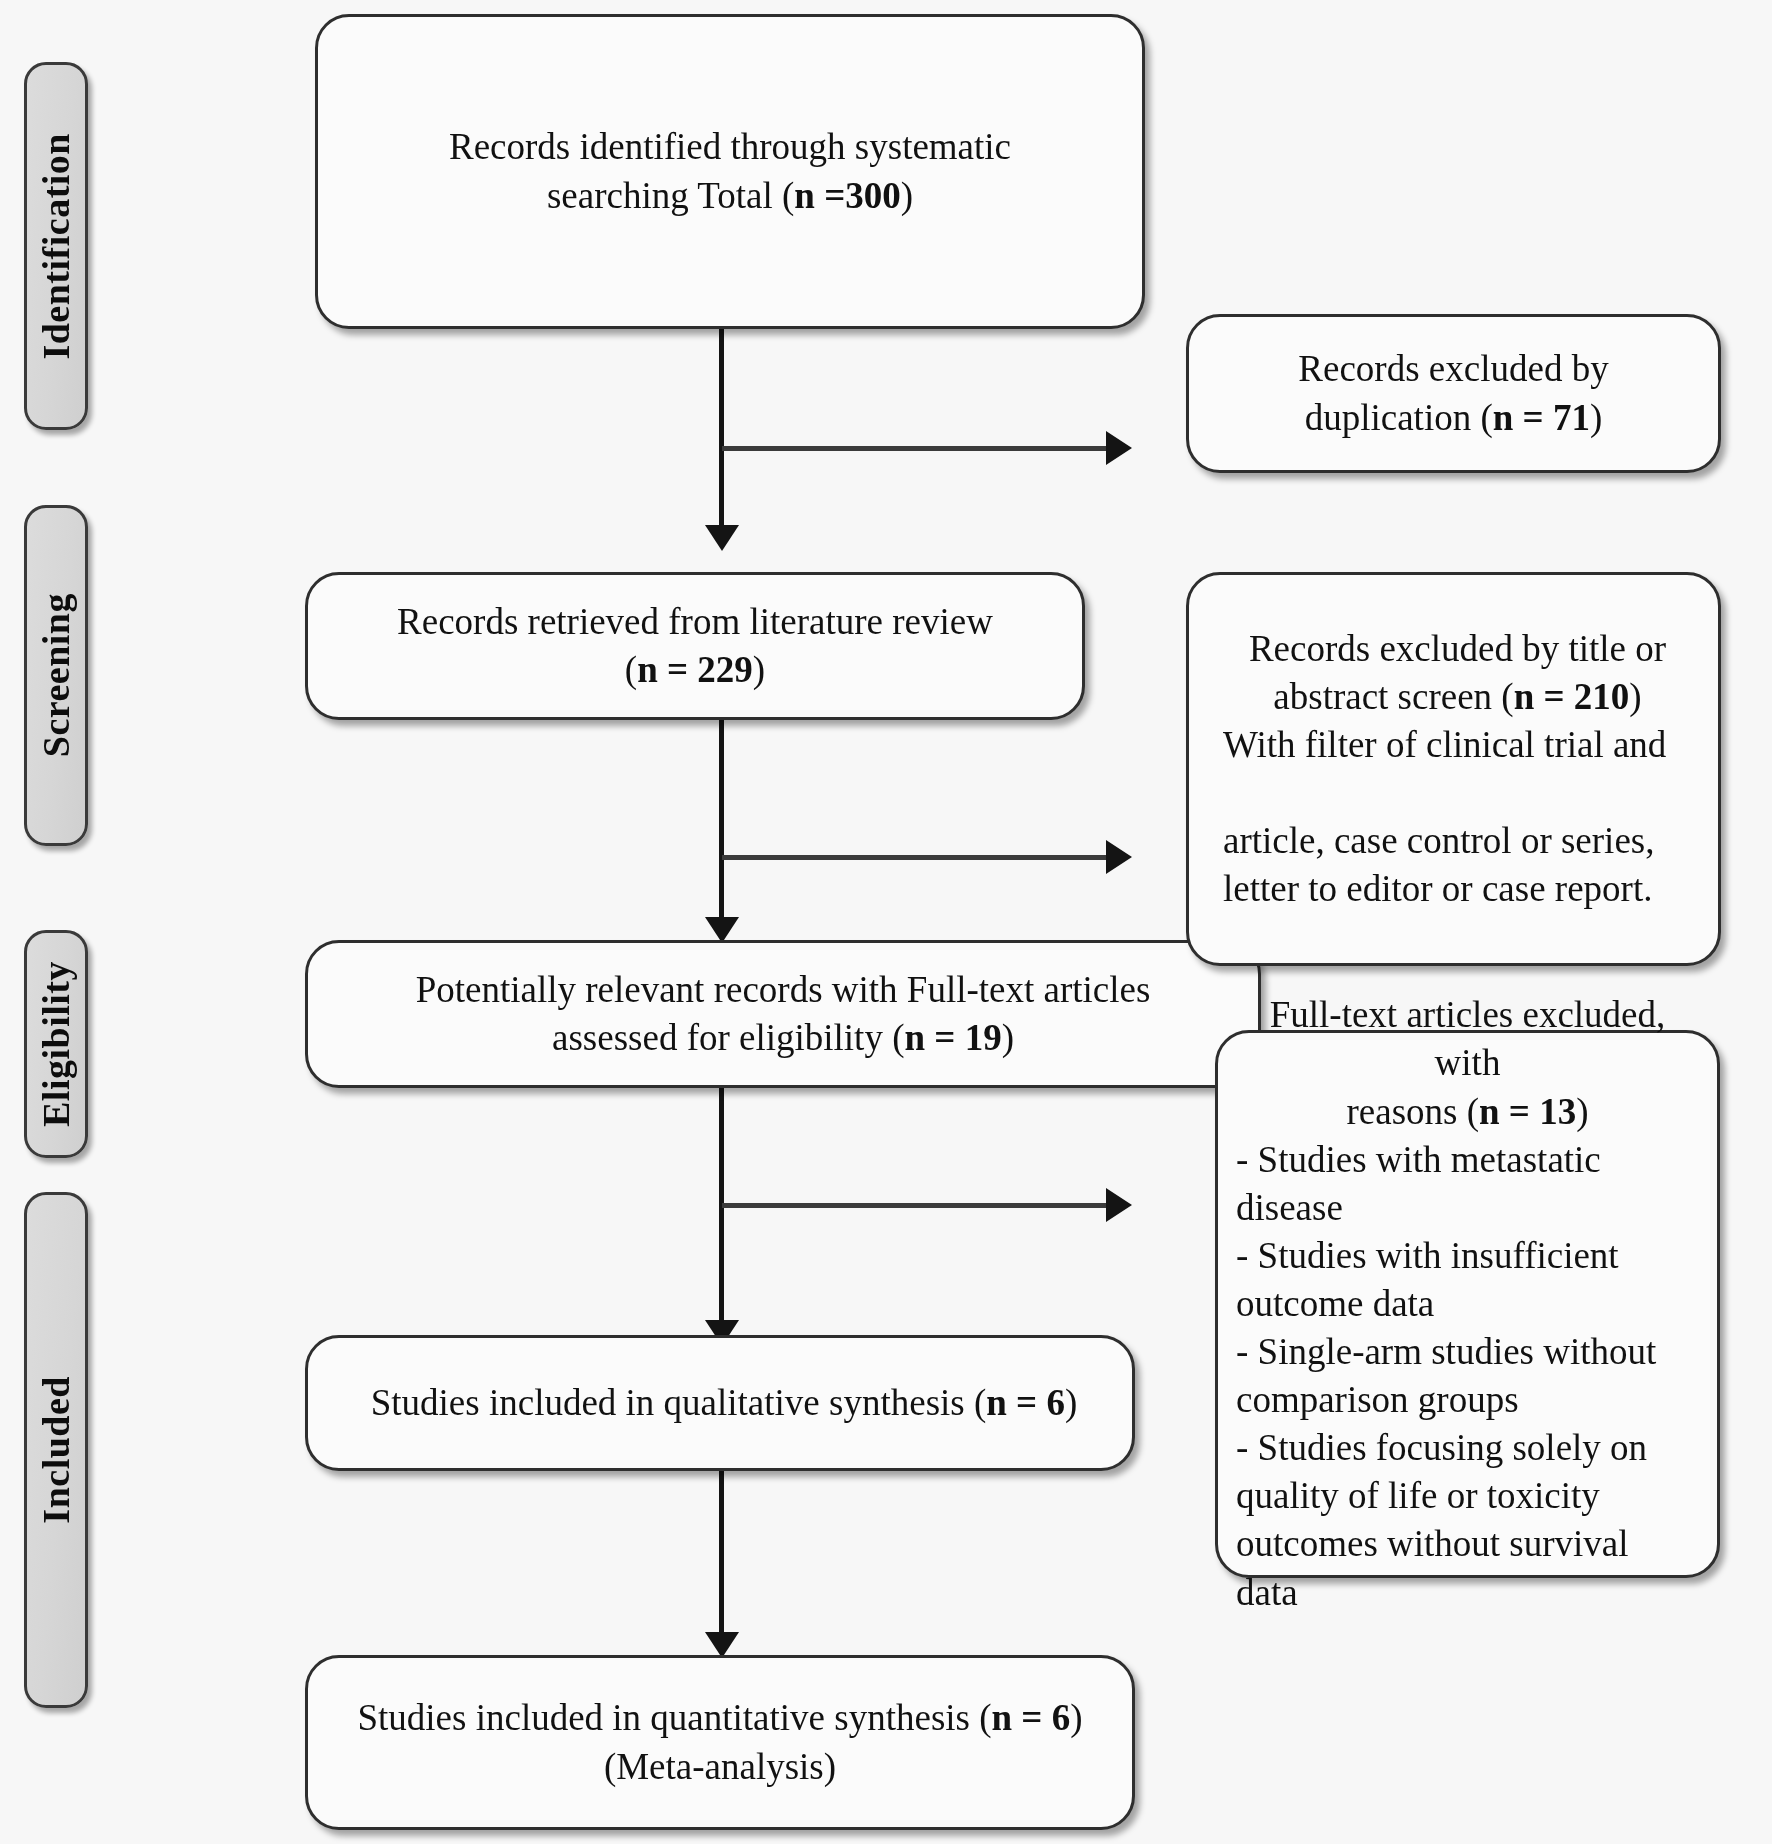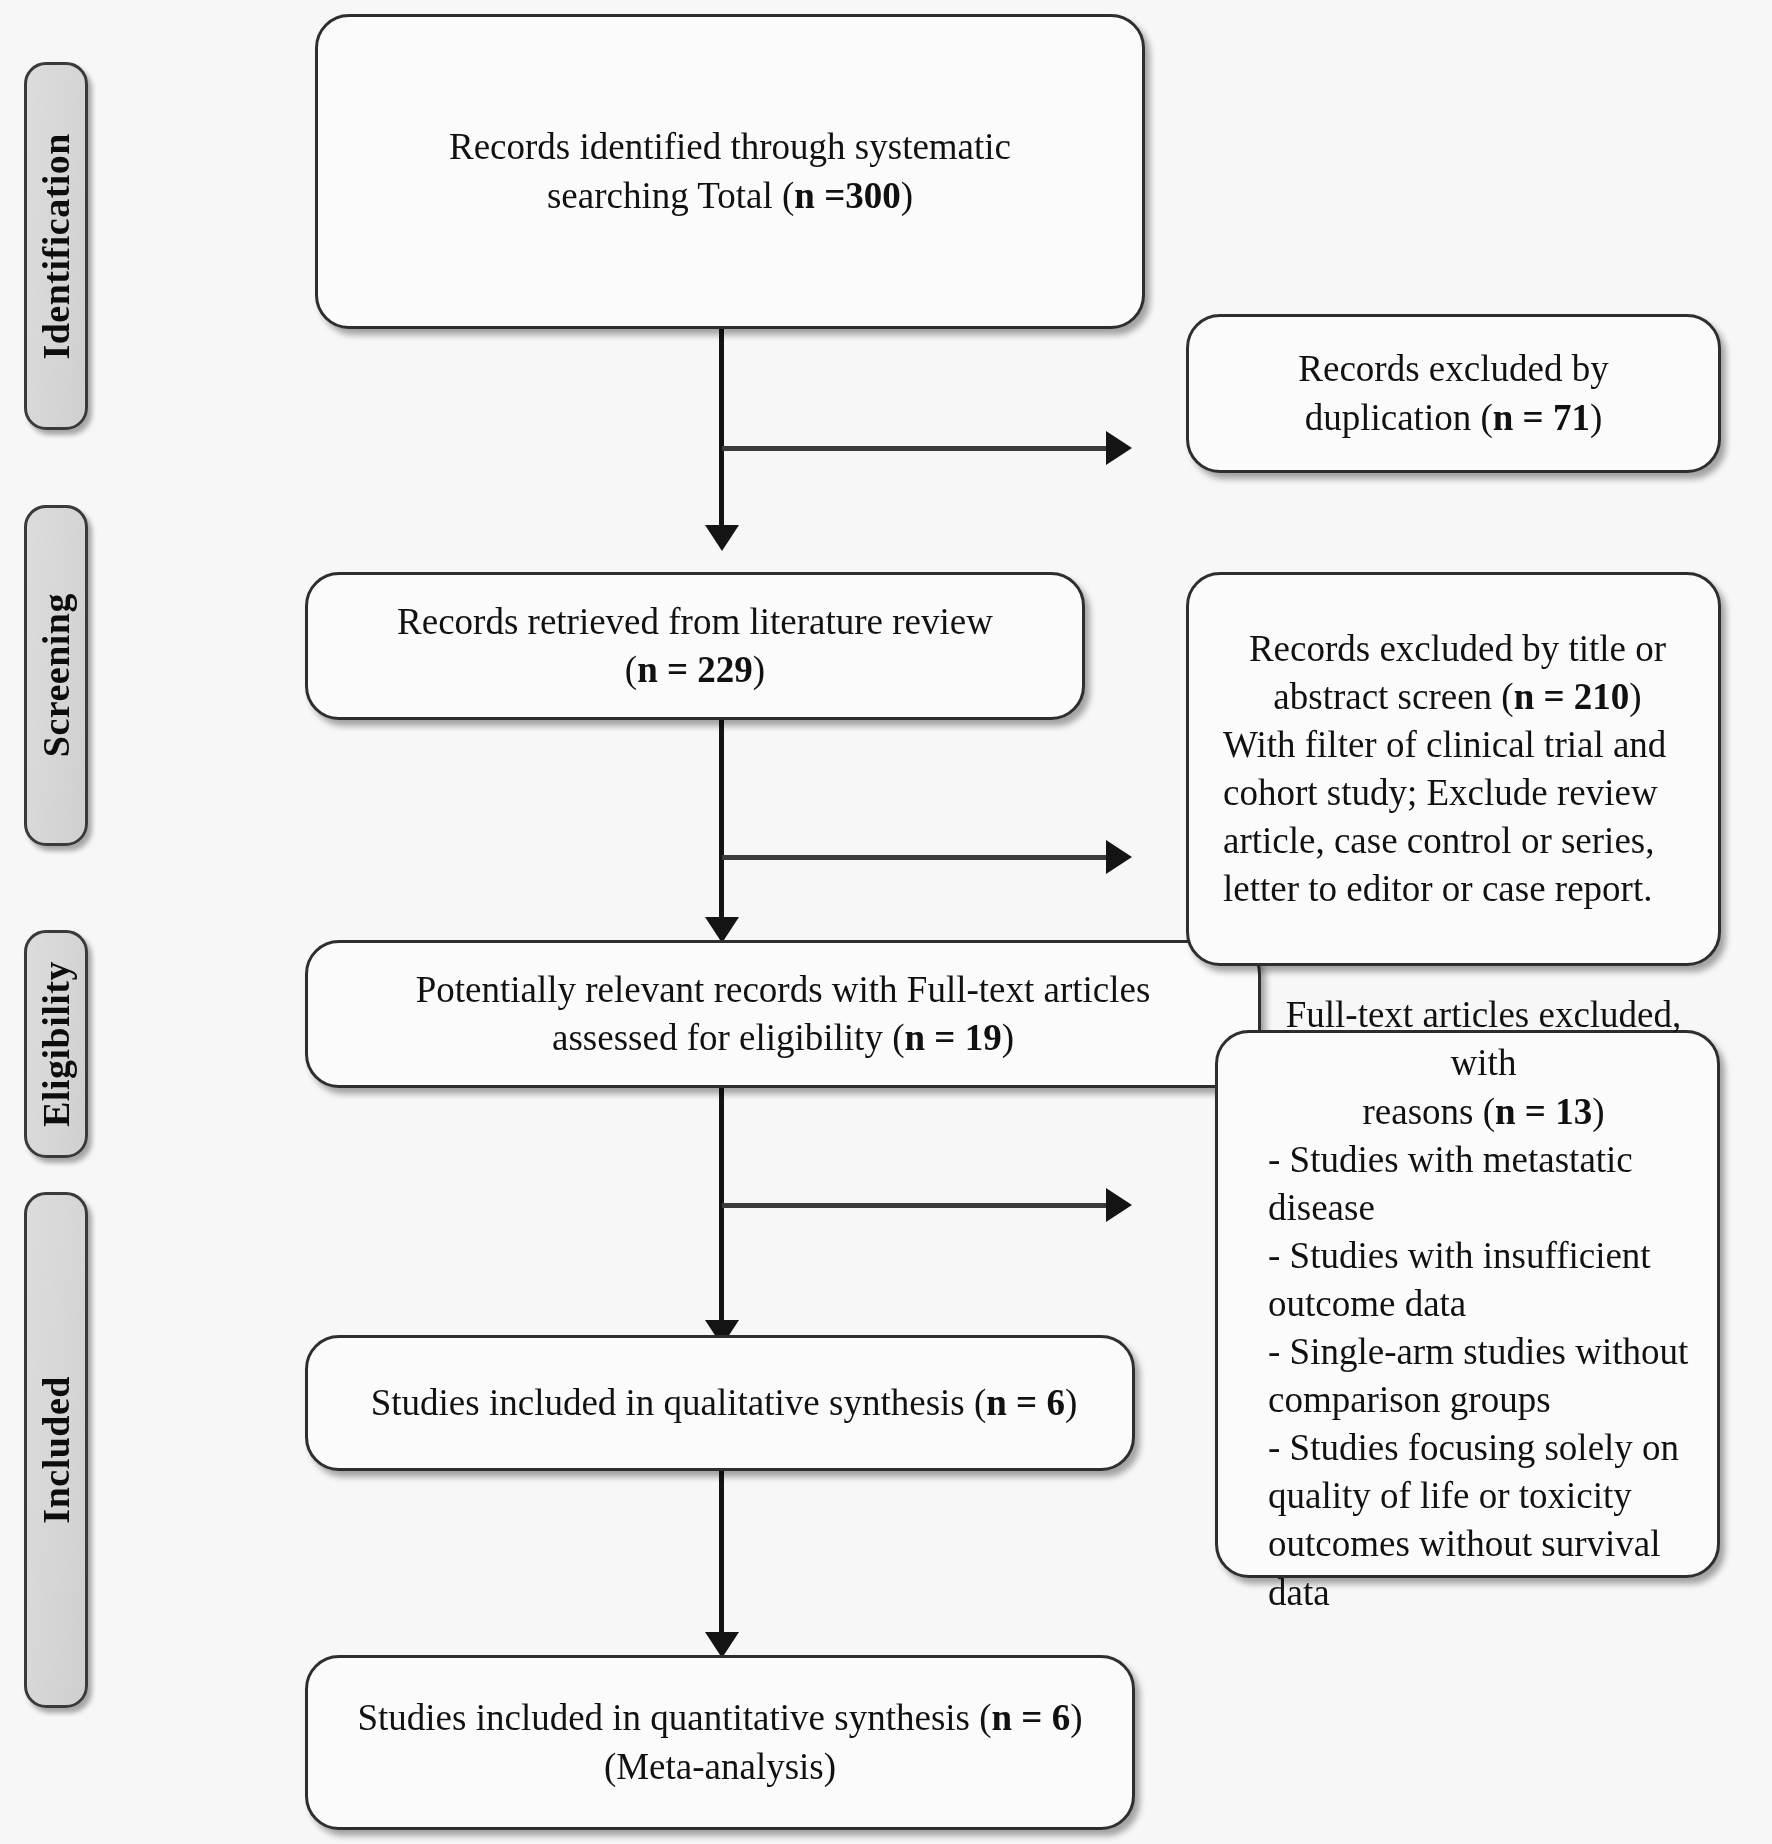--- a/index.html
+++ b/index.html
@@ -144,28 +144,28 @@
       <span>Records excluded by</span><br>
       <span>duplication (</span><b>n = 71</b><span>)</span>
     </div>
   </div>
 
   <div class="box" style="left:1186px;top:572px;width:535px;height:394px;">
     <div class="txt mixed">
       <span class="ctr">Records excluded by title or</span>
       <span class="ctr"><span>abstract screen (</span><b>n = 210</b><span>)</span></span>
       <span>With filter of clinical trial and</span><br>
-      <span>cohort study; Exclude review</span><br>
+      <br>
       <span>article, case control or series,</span><br>
       <span>letter to editor or case report.</span>
     </div>
   </div>
 
   <div class="box" style="left:1215px;top:1030px;width:505px;height:548px;">
-    <div class="txt mixed" style="padding:0 18px;margin-left:32px;">
+    <div class="txt mixed" style="padding:0 18px;">
       <span class="ctr">Full-text articles excluded, with</span>
       <span class="ctr"><span>reasons (</span><b>n = 13</b><span>)</span></span>
       <span>- Studies with metastatic</span><br>
       <span>disease</span><br>
       <span>- Studies with insufficient</span><br>
       <span>outcome data</span><br>
       <span>- Single-arm studies without</span><br>
       <span>comparison groups</span><br>
       <span>- Studies focusing solely on</span><br>
       <span>quality of life or toxicity</span><br>

